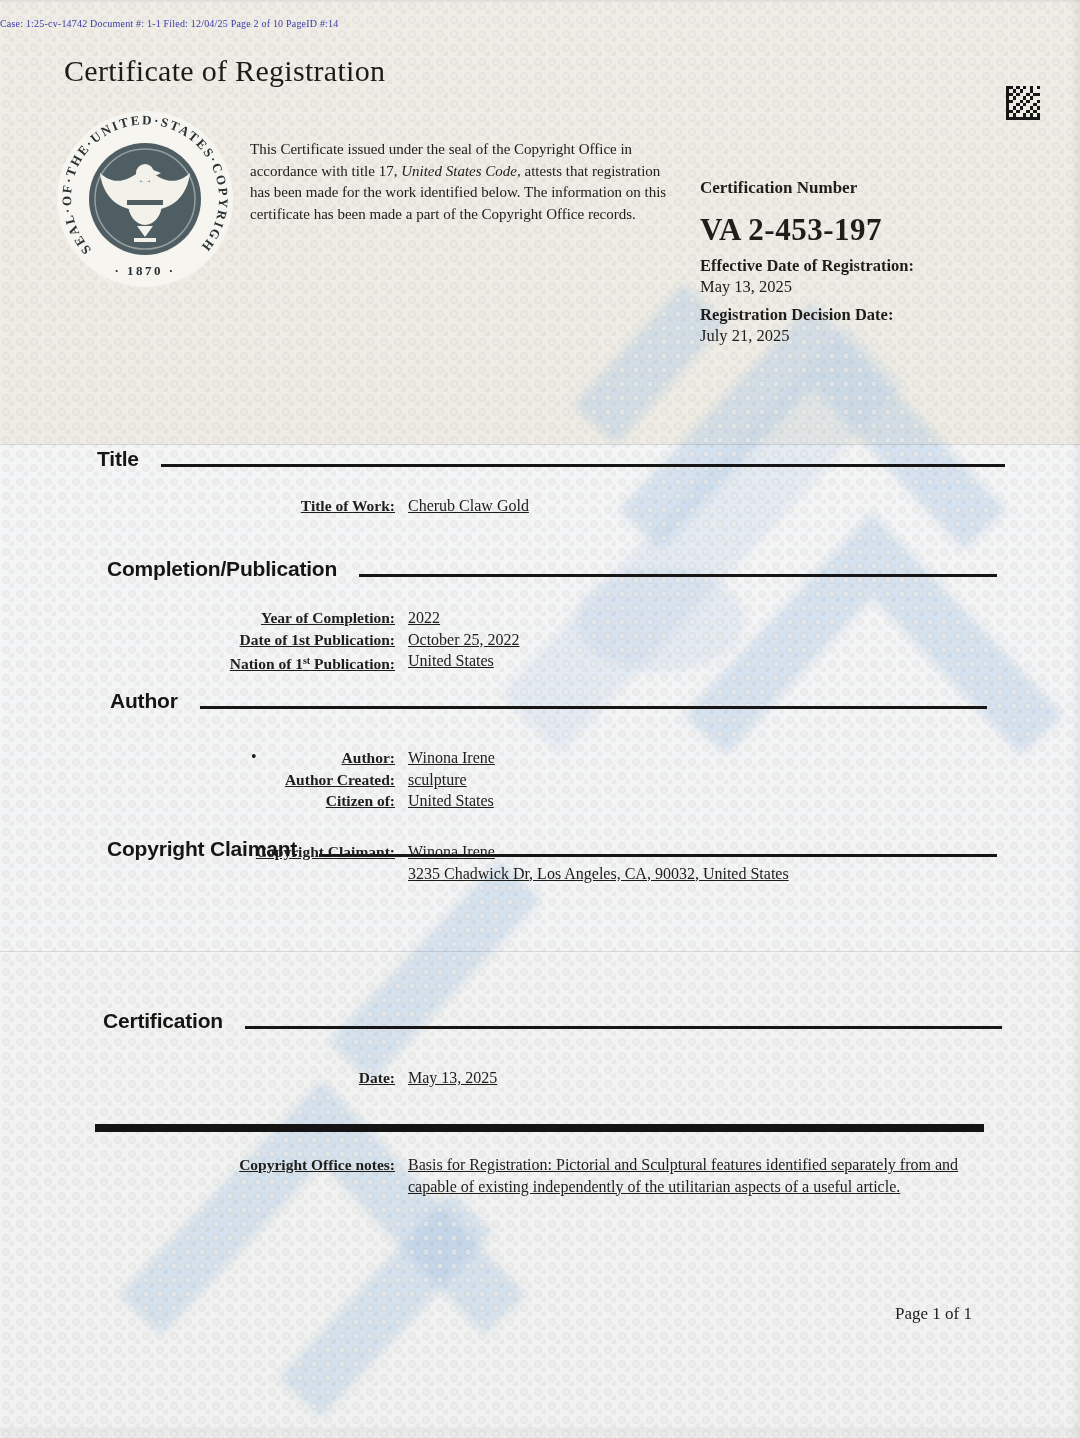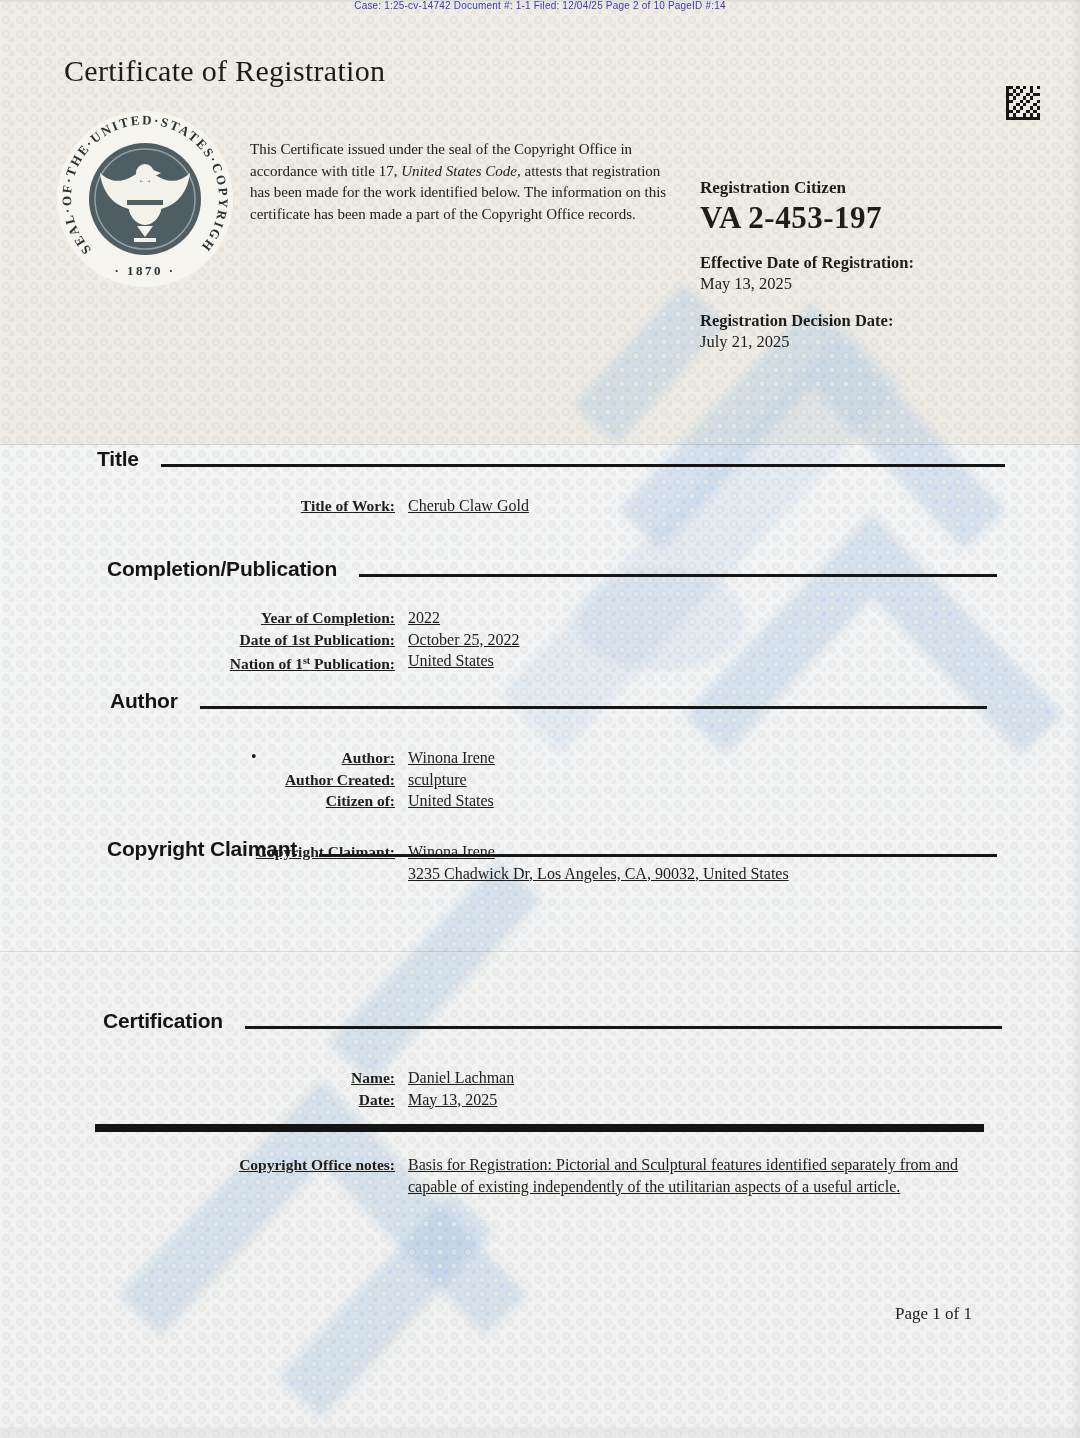--- a/index.html
+++ b/index.html
@@ -21,32 +21,32 @@
       radial-gradient(circle at 6px 6px, rgba(255,255,255,0.55) 2.2px, rgba(255,255,255,0) 3.4px);
     background-size:14px 14px,14px 14px,14px 14px;
   }
   .watermark{position:absolute;left:0;top:0;z-index:0;}
   .seam{position:absolute;left:0;right:0;height:1px;background:rgba(95,95,95,0.18);z-index:2;}
   .edge-right{position:absolute;top:0;right:0;width:8px;height:100%;z-index:2;
     background:linear-gradient(90deg,rgba(0,0,0,0) 0,rgba(90,90,90,0.10) 100%);}
   .edge-top{position:absolute;top:0;left:0;right:0;height:2px;background:rgba(120,120,120,0.12);z-index:2;}
   .content{position:absolute;inset:0;z-index:3;}
 
-  .court-stamp{position:absolute;top:0;left:0;right:0;text-align:center;
-    font-family:Liberation Sans, sans-serif;font-size:10px;color:#3b3baa;letter-spacing:.2px;}
+  .court-stamp{position:absolute;top:18px;left:0;right:0;text-align:left;
+    font-family:Liberation Serif, serif;font-size:10px;color:#3b3baa;letter-spacing:.2px;}
   .doc-title{position:absolute;left:64px;top:54px;font-size:30px;color:#1b1b19;letter-spacing:.3px;}
 
   .seal{position:absolute;left:56px;top:110px;}
 
   .statement{position:absolute;left:250px;top:139px;width:428px;font-size:15px;line-height:21.6px;color:#20201e;}
 
   .reg-block{position:absolute;left:700px;top:178px;width:370px;}
   .reg-label{font-weight:bold;font-size:17px;}
-  .reg-number{font-weight:bold;font-size:31px;letter-spacing:.5px;margin-top:2px;}
-  .reg-sub-label{font-weight:bold;font-size:16.5px;margin-top:17px;}
+  .reg-number{font-weight:bold;font-size:31px;letter-spacing:.5px;margin-top:14px;}
+  .reg-sub-label{font-weight:bold;font-size:16.5px;margin-top:8px;}
   .reg-sub-value{font-size:16.5px;margin-top:1px;}
 
   .barcode{position:absolute;left:1006px;top:86px;}
 
   .section-head{position:absolute;display:flex;align-items:flex-end;justify-content:space-between;}
   .sh-text{font-family:"Liberation Sans","DejaVu Sans",sans-serif;font-weight:bold;font-size:21px;
     color:#151513;white-space:nowrap;letter-spacing:-.2px;}
   .sh-line{flex:1;border-bottom:3px solid #161616;margin:0 0 4px 22px;}
 
   .rows{position:absolute;left:65px;right:80px;}
@@ -115,21 +115,21 @@
         <ellipse cx="89" cy="93" rx="17" ry="22"></ellipse>
         <path d="M81,116 l8,11 8,-11 z"></path>
         <rect x="78" y="128" width="22" height="4"></rect>
       </g>
       <rect x="71" y="90" width="36" height="5" fill="#4e5e63"></rect>
     </svg>
 
     <div class="statement"><span>This Certificate issued under the seal of the Copyright Office in accordance with title 17, </span><i>United States Code</i><span>, attests that registration has been made for the work identified below. The information on this certificate has been made a part of the Copyright Office records.</span></div>
 
     <div class="reg-block">
-      <div class="reg-label">Registration Citizen</div>
+      <div class="reg-label">Certification Number</div>
       <div class="reg-number">VA 2-453-197</div>
       <div class="reg-sub-label">Effective Date of Registration:</div>
       <div class="reg-sub-value">May 13, 2025</div>
       <div class="reg-sub-label">Registration Decision Date:</div>
       <div class="reg-sub-value">July 21, 2025</div>
     </div>
 
     <svg class="barcode" width="34" height="34" viewBox="0 0 17 17" shape-rendering="crispEdges">
       <g fill="#161616">
         <rect x="0" y="0" width="1.7" height="17"></rect>
@@ -235,24 +235,20 @@
         </span>
       </div>
     </div>
 
     <div class="section-head" style="left:103px;top:1009px;right:78px">
       <span class="sh-text">Certification</span>
       <span class="sh-line"></span>
     </div>
     <div class="rows" style="top:1067px">
       <div class="row">
-        <span class="row-label">Name:</span>
-        <span class="row-value">Daniel Lachman</span>
-      </div>
-      <div class="row">
         <span class="row-label">Date:</span>
         <span class="row-value">May 13, 2025</span>
       </div>
     </div>
 
     <div class="black-bar"></div>
 
     <div class="rows" style="top:1154px">
       <div class="row">
         <span class="row-label">Copyright Office notes:</span>

